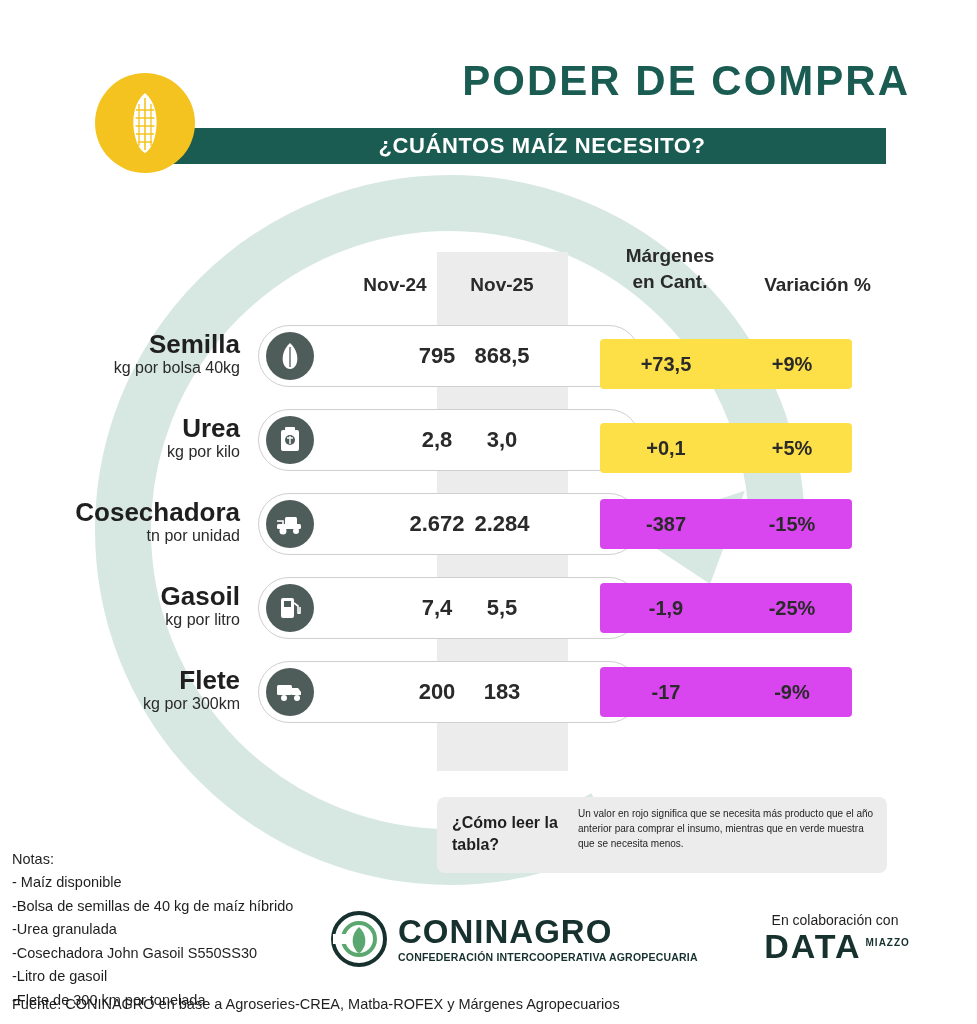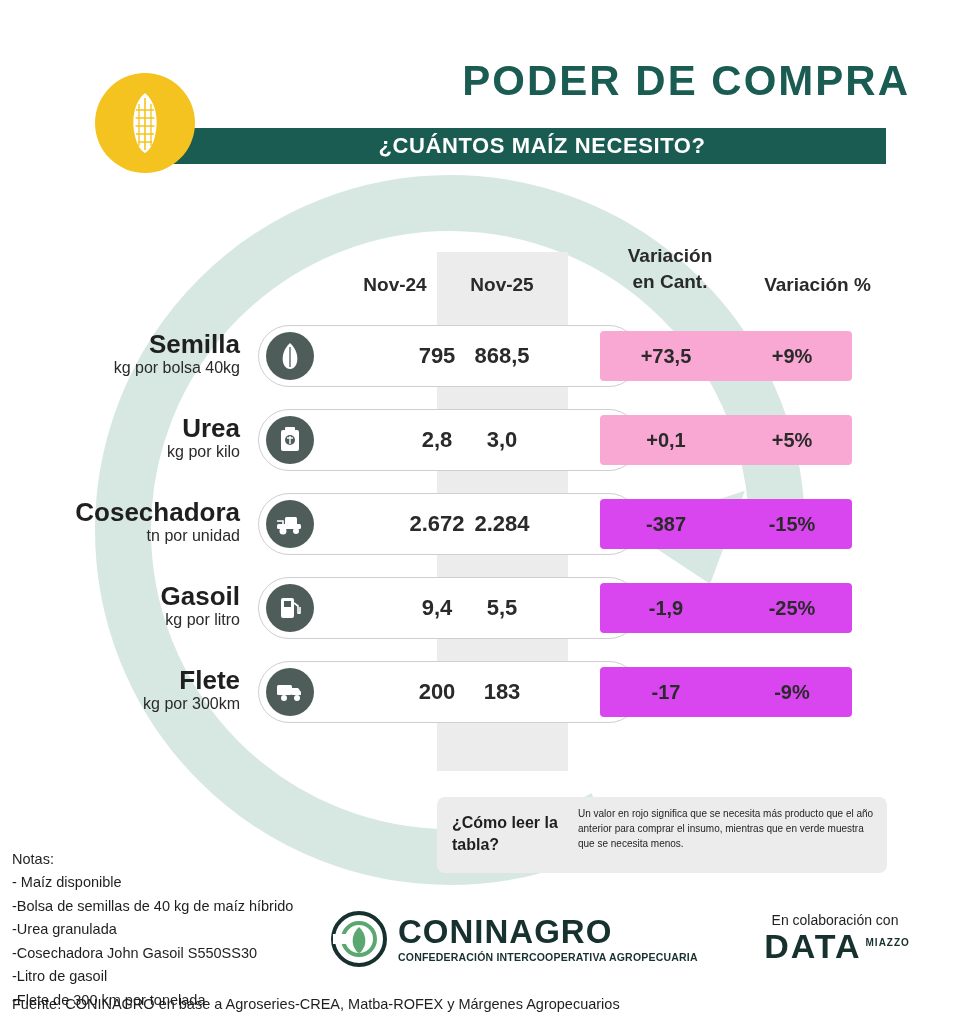--- a/index.html
+++ b/index.html
@@ -168,21 +168,21 @@
   .var-bar {
     position: absolute;
     left: 342px;
     top: 6px;
     width: 252px;
     height: 50px;
     border-radius: 4px;
     display: flex;
     align-items: center;
   }
-  .var-bar.neg { background: #f9a8d4; }
+  .var-bar.neg { background: #fde047; margin-top: 8px; }
   .var-bar.pos { background: #d946ef; }
   .var-qty {
     width: 132px;
     text-align: center;
     font-size: 20px;
     font-weight: bold;
     color: #2a2a2a;
   }
   .var-pct {
     width: 120px;
@@ -329,21 +329,21 @@
     <path d="M16 14 L16 56 M28 14 L28 56" stroke="#f4c31f" stroke-width="1.3"></path>
     <path d="M13 20 L31 20 M12.5 28 L31.5 28 M12.5 36 L31.5 36 M13 44 L31 44 M15 52 L29 52" stroke="#f4c31f" stroke-width="1.3"></path>
   </svg>
 </div>
 
 <div class="highlight-col"></div>
 
 <div class="col-head" id="head-prev">Nov-24</div>
 <div class="col-head" id="head-curr">Nov-25</div>
 <div class="col-head" id="head-var">
-  <div>Variación</div>
+  <div>Márgenes</div>
   <div>en Cant.</div>
 </div>
 <div class="col-head" id="head-pct">Variación %</div>
 
 <div class="row-label" style="top:331px;">
   <div class="name">Semilla</div>
   <div class="unit">kg por bolsa 40kg</div>
 </div>
 <div class="row" style="top:325px;">
   <div class="row-card"></div>
@@ -412,21 +412,21 @@
 </div>
 <div class="row" style="top:577px;">
   <div class="row-card"></div>
   <div class="row-icon">
     <svg width="26" height="28" viewBox="0 0 26 28">
         <rect x="4" y="4" width="13" height="20" rx="2" fill="#ffffff"></rect>
         <rect x="7" y="7" width="7" height="6" fill="#4f5d5a"></rect>
         <path d="M17 9 L21 12 L21 19 A2 2 0 0 0 23 19 L23 13" stroke="#ffffff" stroke-width="1.6" fill="none"></path>
       </svg>
   </div>
-  <div class="val-prev">9,4</div>
+  <div class="val-prev">7,4</div>
   <div class="val-curr">5,5</div>
   <div class="var-bar pos">
     <div class="var-qty">-1,9</div>
     <div class="var-pct">-25%</div>
   </div>
 </div>
 
 <div class="row-label" style="top:667px;">
   <div class="name">Flete</div>
   <div class="unit">kg por 300km</div>

